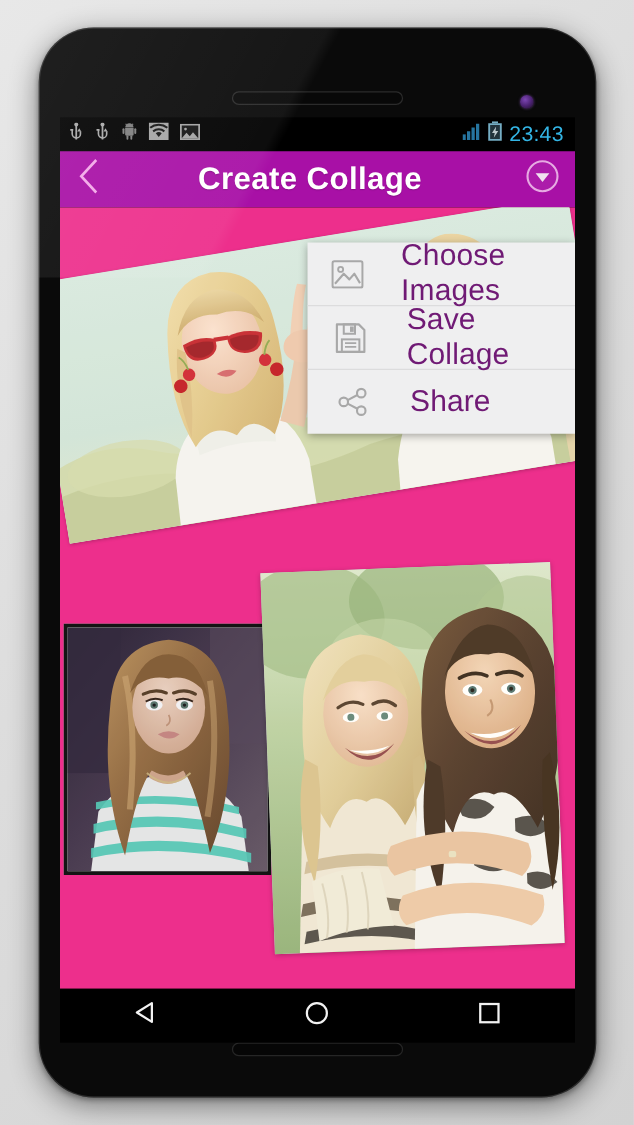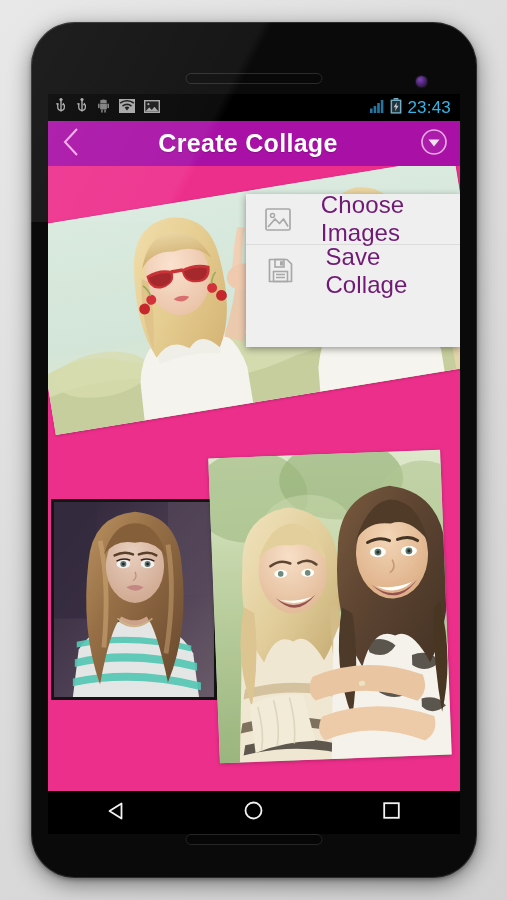--- a/index.html
+++ b/index.html
@@ -515,20 +515,31 @@
               <path d="M1.5 1.5h17.5L23.5 6v17.5h-22z" fill="none" stroke="#a8a8a8" stroke-width="1.7" stroke-linejoin="round"></path>
               <rect x="7" y="1.5" width="9" height="7.5" fill="none" stroke="#a8a8a8" stroke-width="1.6"></rect>
               <rect x="12" y="3.2" width="3" height="4.3" fill="#a8a8a8"></rect>
               <rect x="5.5" y="13.5" width="14" height="10" fill="none" stroke="#a8a8a8" stroke-width="1.6"></rect>
               <path d="M8 16.5h9M8 19.5h9" stroke="#a8a8a8" stroke-width="1.4"></path>
             </svg>
           </span>
           <span class="mi-label">Save Collage</span>
         </div>
 
+        <div class="menu-item">
+          <span class="mi-icon">
+            <svg width="25" height="23" viewBox="0 0 25 23">
+              <circle cx="19" cy="4.5" r="3.4" fill="none" stroke="#a8a8a8" stroke-width="1.7"></circle>
+              <circle cx="5" cy="11.5" r="3.4" fill="none" stroke="#a8a8a8" stroke-width="1.7"></circle>
+              <circle cx="19" cy="18.5" r="3.4" fill="none" stroke="#a8a8a8" stroke-width="1.7"></circle>
+              <path d="M8.1 10.1L15.9 6M8.1 12.9L15.9 17" stroke="#a8a8a8" stroke-width="1.7"></path>
+            </svg>
+          </span>
+          <span class="mi-label">Share</span>
+        </div>
 
       </div>
     </div>
 
     <div id="navbar">
       <div class="nav-btn">
         <span>
           <svg width="20" height="20" viewBox="0 0 20 20">
             <polygon points="14.5,2.5 14.5,17.5 2.5,10" fill="none" stroke="#f2f2f2" stroke-width="1.8" stroke-linejoin="round"></polygon>
           </svg>

